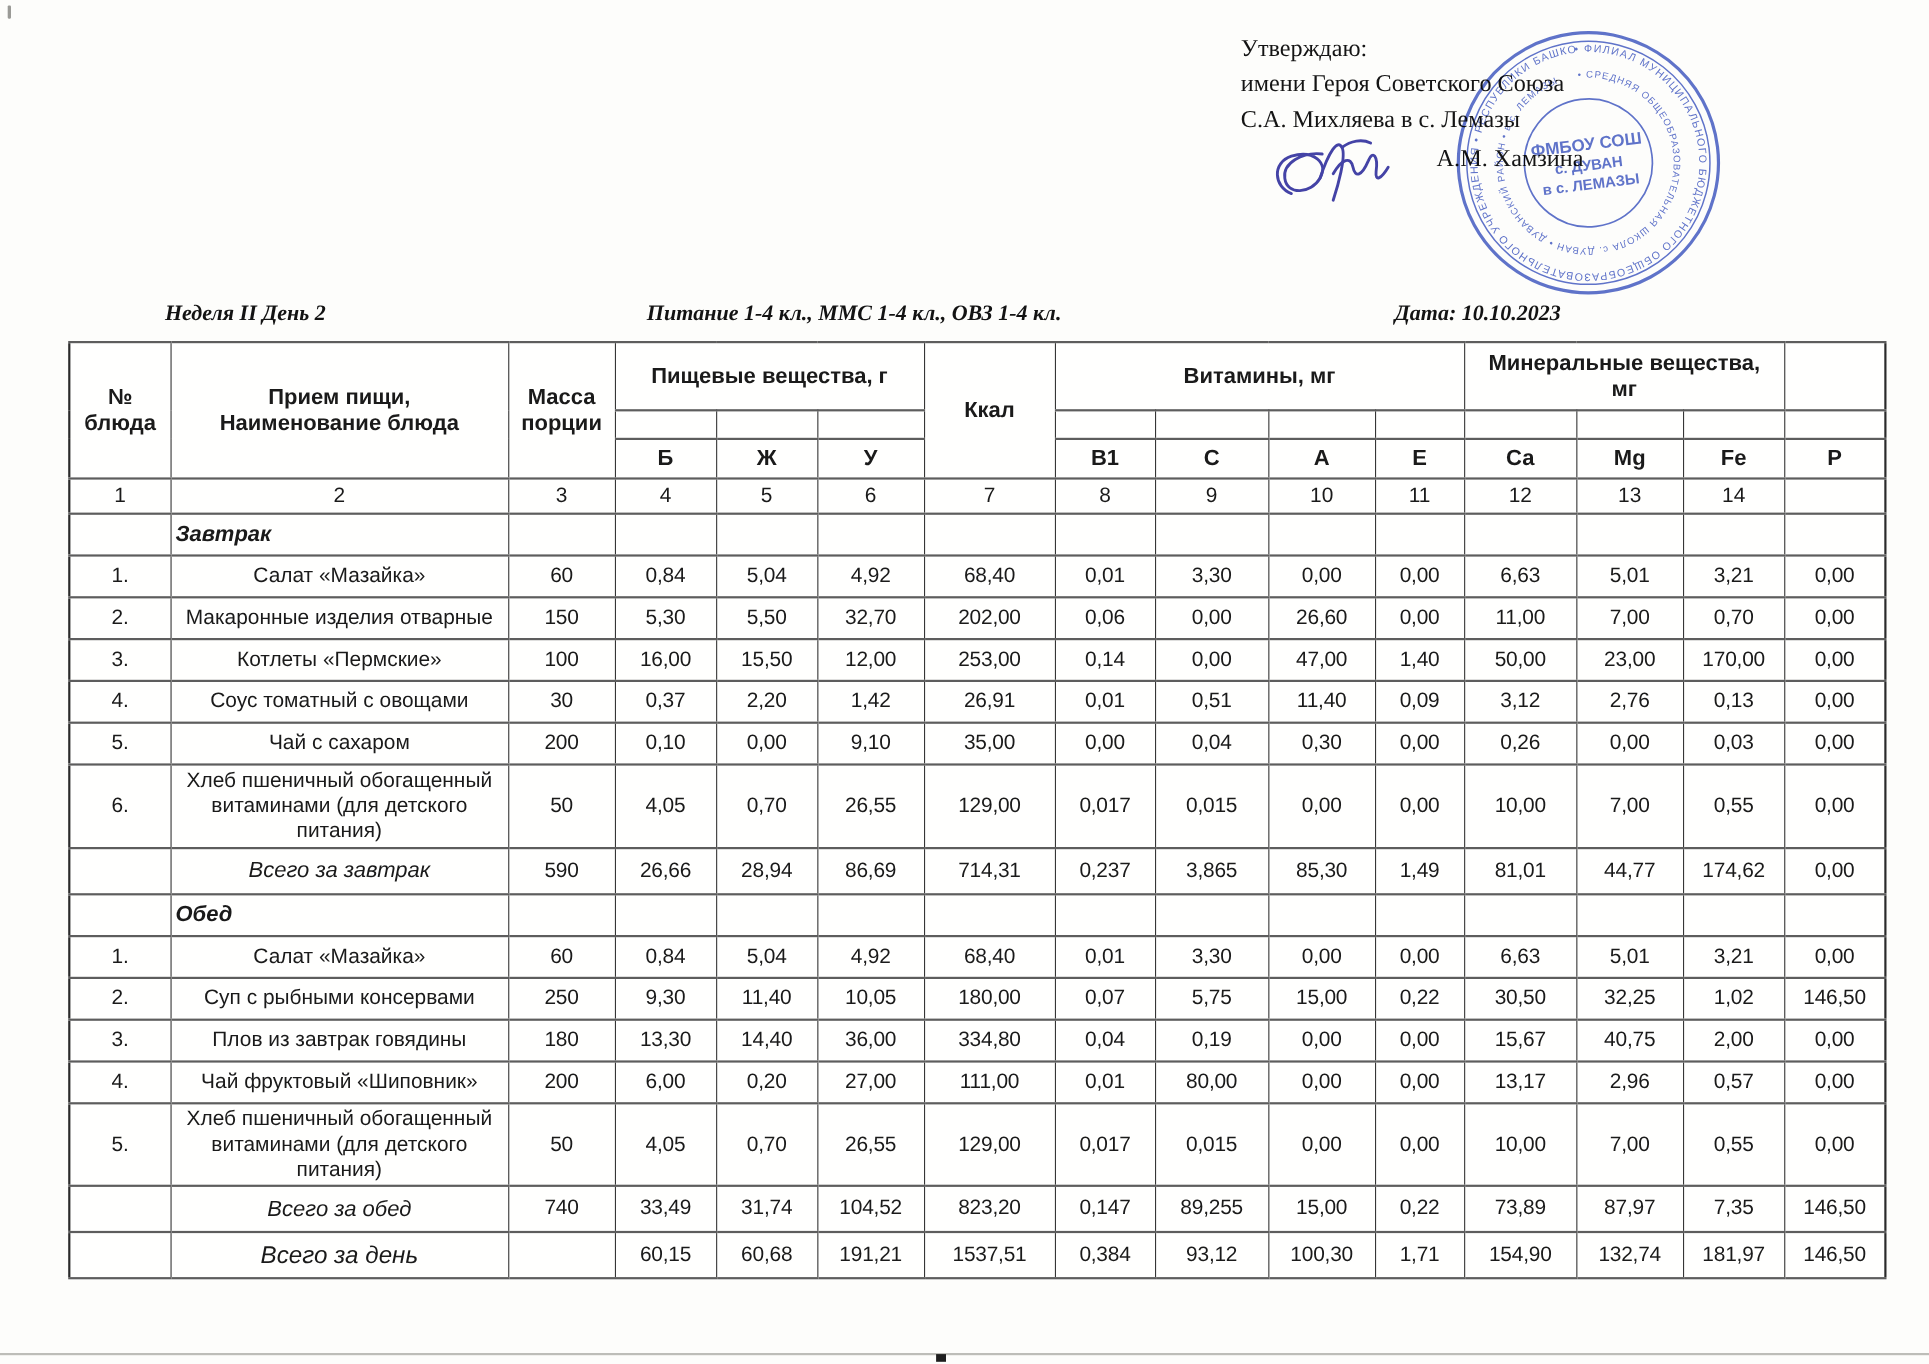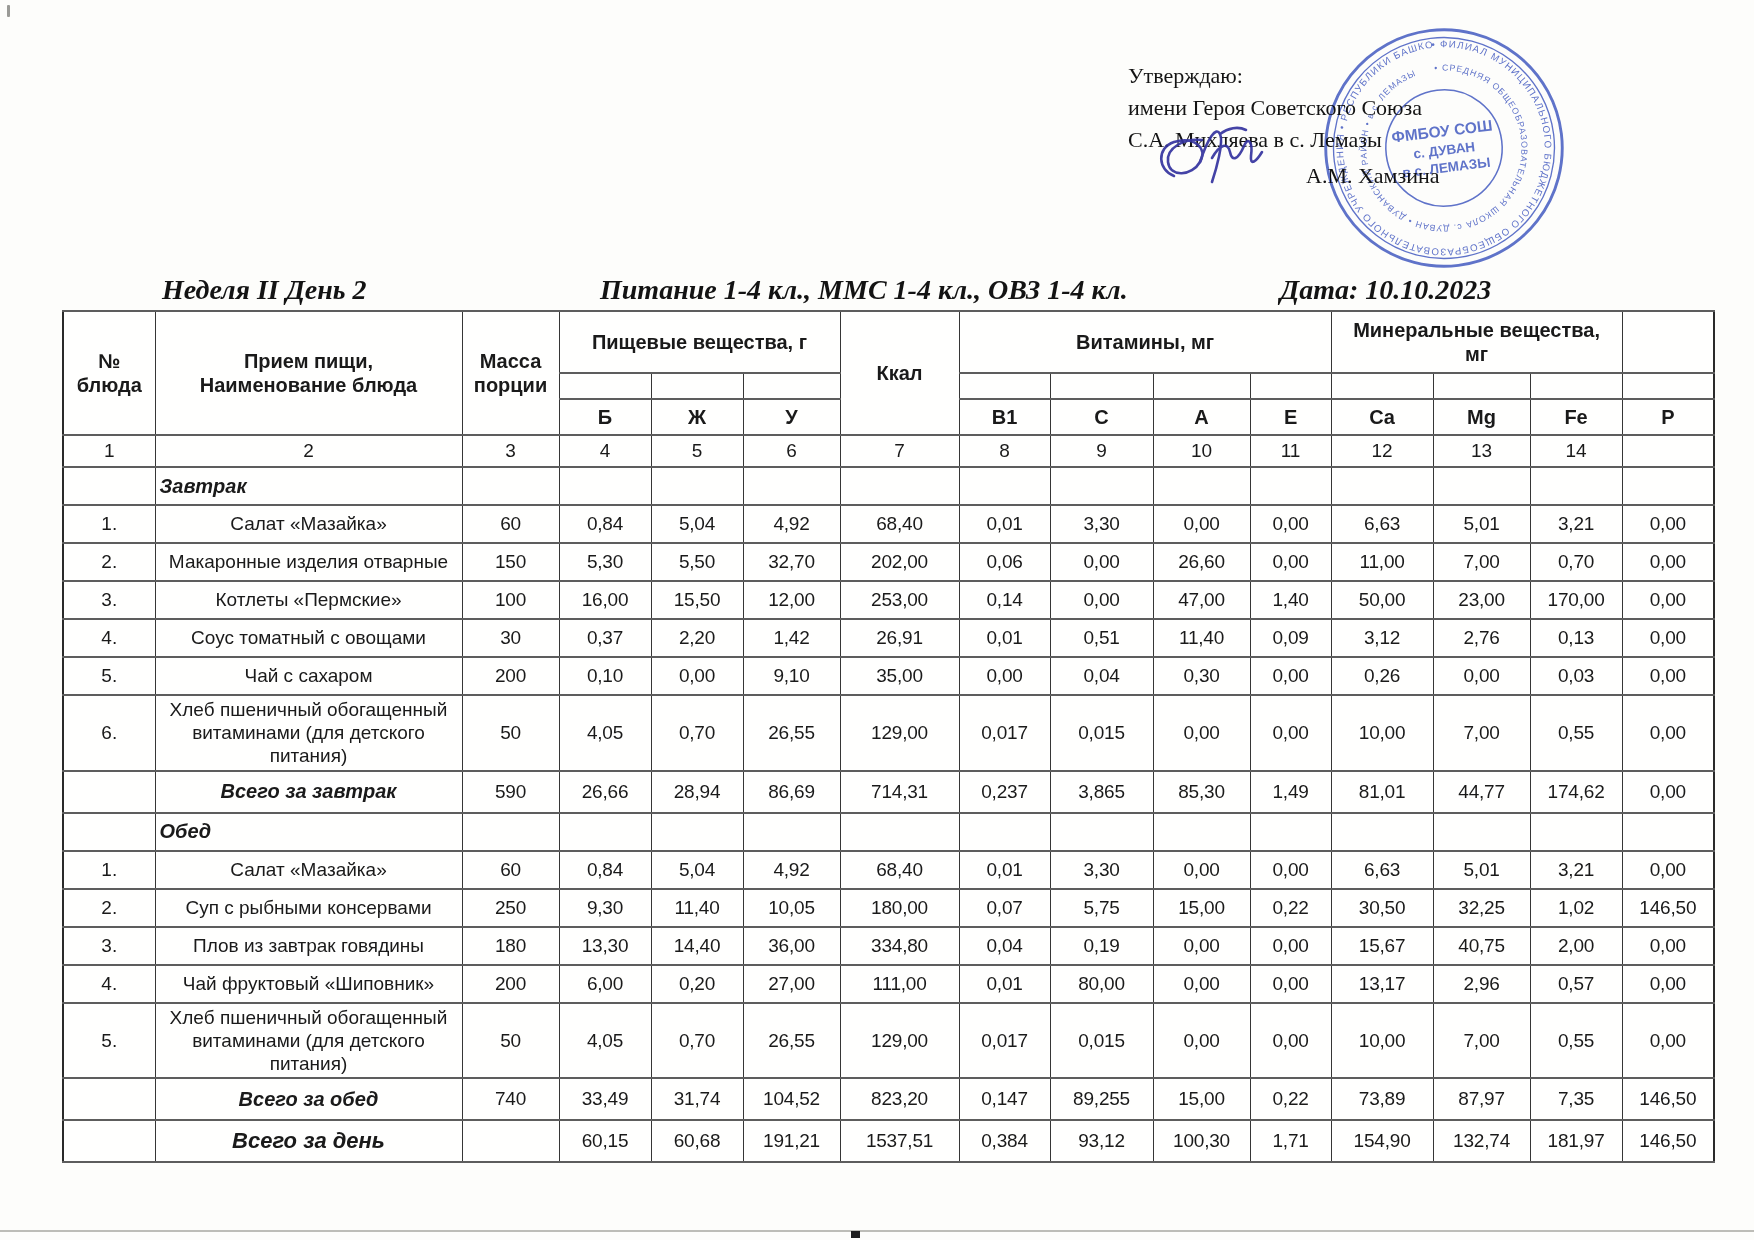--- a/index.html
+++ b/index.html
@@ -8,39 +8,38 @@
     background:#fefefdf; background:#fdfdfb;
     font-family:"Liberation Sans", sans-serif; color:#1a1a1a;
     overflow:hidden;
   }
 
   
   .approval {
     position:absolute; left:1128px; top:28px; width:460px;
     font-family:"Liberation Serif", serif; font-size:22px; line-height:32px;
     color:#141414;
-    margin-top:32px;
   }
   .approval .signer-line { padding-left:178px; margin-top:4px; }
 
   .signature-wrap { position:absolute; left:1150px; top:118px; width:170px; height:86px; z-index:3; }
   .signature-wrap svg { width:100%; height:100%; }
 
   .stamp-wrap {
     position:absolute; left:1318px; top:22px; width:252px; height:252px;
     z-index:2; opacity:0.82; mix-blend-mode:multiply;
     transform:rotate(-7deg);
   }
   .stamp-wrap svg { width:100%; height:100%; }
 
   
   .title-row {
-    position:absolute; left:12px; top:274px; width:1658px; height:32px;
+    position:absolute; left:0; top:274px; width:1658px; height:32px;
     font-family:"Liberation Serif", serif; font-weight:bold; font-style:italic;
-    font-size:28px; color:#131313;
+    font-size:20px; color:#131313;
   }
   .title-week  { position:absolute; left:150px; }
   .title-meal  { position:absolute; left:588px; }
   .title-date  { position:absolute; left:1268px; }
 
   
   table.menu {
     position:absolute; left:62px; top:310px; width:1651px;
     border-collapse:collapse; table-layout:fixed;
     border:2px solid #2a2a2a;
@@ -58,21 +57,21 @@
   tr.h-labels th { height:30px; border-top-width:1px; }
   tr.h-nums td { height:26px; font-size:19px; text-align:center; font-weight:normal; }
 
   td.c-num  { text-align:center; font-size:19px; }
   td.c-name { text-align:center; padding-left:8px; font-size:19px; }
   td.c-val  { text-align:center; font-size:19px; letter-spacing:-0.2px; }
   tr.r-item td { height:32px; }
   tr.r-section td { height:32px; }
   td.c-section { text-align:left; font-weight:bold; font-style:italic; font-size:20px; }
   tr.r-total td { height:36px; }
-  td.c-total { font-weight:bold; font-style:italic; font-size:20px; }
+  td.c-total { font-weight:normal; font-style:italic; font-size:20px; }
   td.c-bold  { font-weight:normal; }
   tr.r-total.r-day td.c-total { font-size:22px; }
 
   
   .artifact-topleft {
     position:absolute; left:7px; top:5px; width:3px; height:12px;
     background:#9a9a96; border-radius:1px;
   }
   .artifact-bottomline {
     position:absolute; left:0; top:1230px; width:1754px; height:2px;

